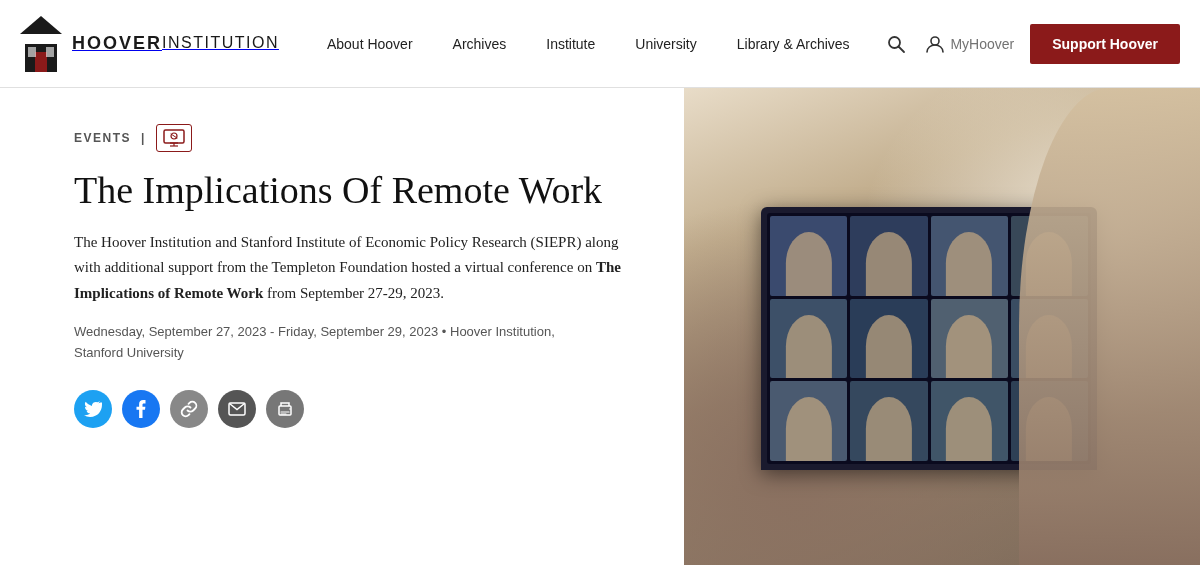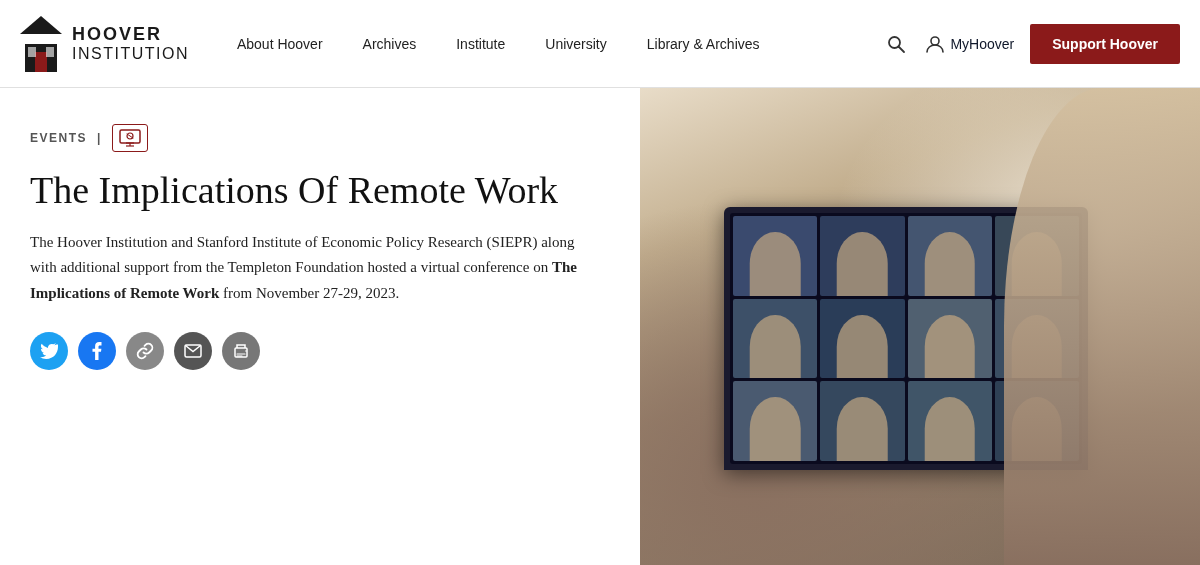--- a/index.html
+++ b/index.html
@@ -22,22 +22,23 @@
       flex-shrink: 0;
     }
     .logo-icon {
       width: 42px;
       height: 60px;
       margin-right: 10px;
       flex-shrink: 0;
     }
     .logo-text {
       display: flex;
-      flex-direction: column;
+      flex-direction: row;
       line-height: 1.1;
+      text-decoration: underline;
     }
     .logo-hoover {
       font-size: 18px;
       font-weight: bold;
       color: #1a1a1a;
       letter-spacing: 2px;
       font-family: Arial, sans-serif;
     }
     .logo-institution {
       font-size: 16px;
@@ -72,21 +73,21 @@
       background: none;
       border: none;
       cursor: pointer;
       padding: 4px;
       display: flex;
       align-items: center;
     }
     .myhoover-btn {
       font-family: Arial, sans-serif;
       font-size: 14px;
-      color: #0f172a;
+      color: #737373;
       cursor: pointer;
       display: flex;
       align-items: center;
       gap: 6px;
       text-decoration: none;
     }
     .support-btn {
       background-color: #8b1a1a;
       color: #fff;
       border: none;
@@ -97,20 +98,21 @@
       cursor: pointer;
       white-space: nowrap;
       border-radius: 2px;
       text-align: center;
     }
 
     
     .main-content {
       display: flex;
       height: calc(565px - 88px);
+      margin-left: 44px;
     }
 
     .left-panel {
       flex: 0 0 640px;
       padding: 36px 40px 30px 30px;
       display: flex;
       flex-direction: column;
       gap: 16px;
       overflow: hidden;
     }
@@ -327,23 +329,27 @@
           <line x1="7" y1="17" x2="15" y2="17" stroke="#8b1a1a" stroke-width="1.2"></line>
           <circle cx="11" cy="7" r="3" stroke="#8b1a1a" stroke-width="1.2"></circle>
           <line x1="8" y1="5" x2="14" y2="9" stroke="#8b1a1a" stroke-width="1" stroke-linecap="round"></line>
         </svg>
       </div>
     </div>
 
     <h1 class="article-title">The Implications Of Remote Work</h1>
 
     <p class="article-description">
-      <span>The Hoover Institution and Stanford Institute of Economic Policy Research (SIEPR) along with additional support from the Templeton Foundation hosted a virtual conference on </span><strong>The Implications of Remote Work</strong><span> from November 27-29, 2023.</span>
+      <span>The Hoover Institution and Stanford Institute of Economic Policy Research (SIEPR) along with additional support from the Templeton Foundation hosted a virtual conference on </span><strong>The Implications of Remote Work</strong><span> from September 27-29, 2023.</span>
     </p>
 
+    <div class="article-date">
+      <div>Wednesday, September 27, 2023 - Friday, September 29, 2023 • Hoover Institution,</div>
+      <div>Stanford University</div>
+    </div>
 
     <div class="social-icons">
       <button class="social-btn twitter" title="Share on Twitter">
         <svg width="18" height="16" viewBox="0 0 18 16" fill="white" xmlns="http://www.w3.org/2000/svg">
           <path d="M16.5 1.5a8.3 8.3 0 01-2.3.63A4.07 4.07 0 0016 .3a8.1 8.1 0 01-2.57.98A4.05 4.05 0 007.8 4.9 11.5 11.5 0 011.6.74a4.06 4.06 0 001.26 5.41A4 4 0 011 5.7v.05a4.05 4.05 0 003.25 3.97 4.1 4.1 0 01-1.84.07 4.06 4.06 0 003.79 2.82A8.13 8.13 0 010 14.18 11.45 11.45 0 006.29 16c7.55 0 11.68-6.26 11.68-11.68l-.01-.53A8.3 8.3 0 0018 1.54l-1.5-.04z"></path>
         </svg>
       </button>
       <button class="social-btn facebook" title="Share on Facebook">
         <svg width="10" height="18" viewBox="0 0 10 18" fill="white" xmlns="http://www.w3.org/2000/svg">
           <path d="M6.5 18V9.8H9l.4-3H6.5V4.9c0-.87.24-1.46 1.5-1.46H9.5V.12A20.3 20.3 0 007.1 0C4.72 0 3.1 1.45 3.1 4.12v2.68H.5v3h2.6V18h3.4z"></path>

